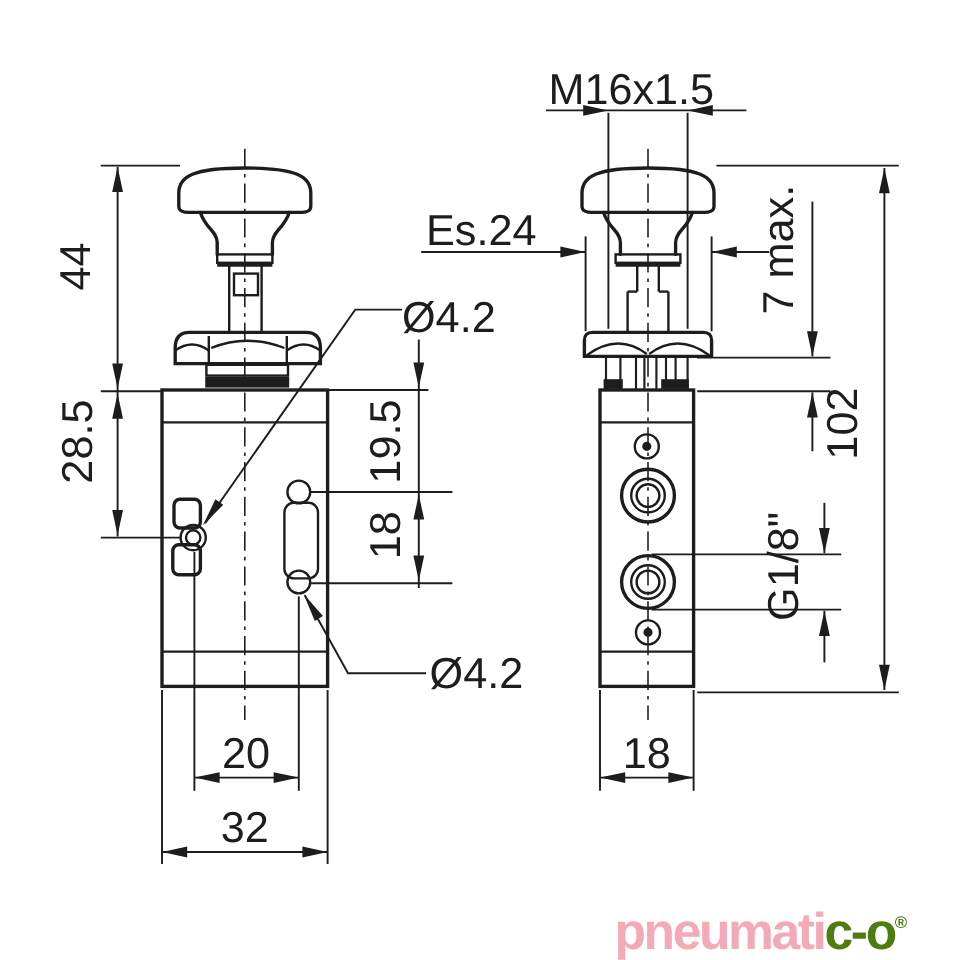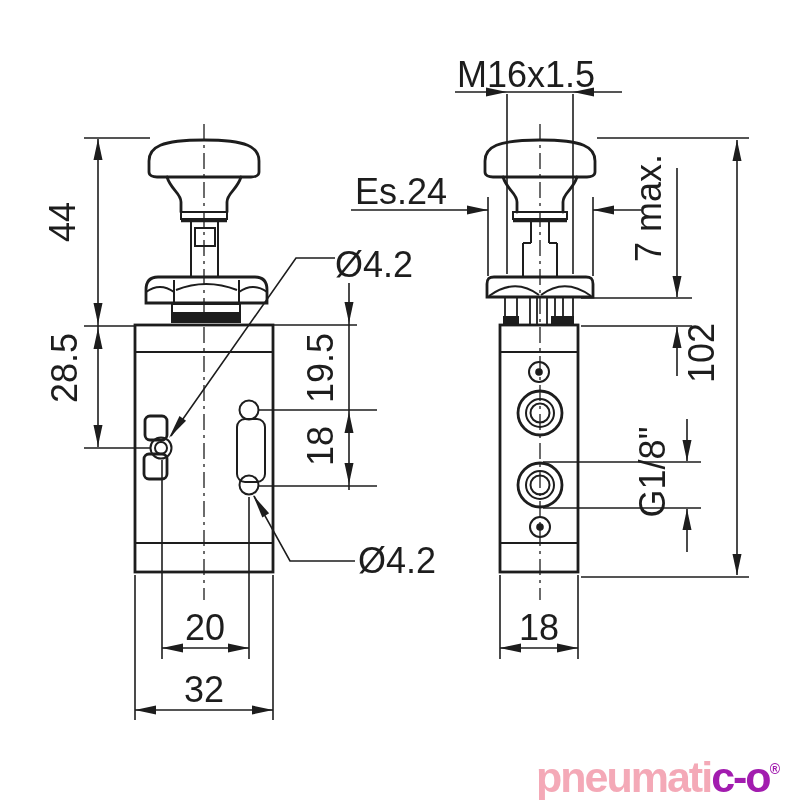--- a/index.html
+++ b/index.html
@@ -8,22 +8,22 @@
   svg text{font-family:"Liberation Sans",sans-serif;font-size:36px;fill:#1d1d1d;}
   .outline{stroke:#1d1d1d;fill:none;stroke-width:2.8;stroke-linecap:round;}
   .thin{stroke:#1d1d1d;fill:none;stroke-width:2;}
   .bold{stroke:#1d1d1d;fill:none;stroke-width:3.6;stroke-linecap:butt;}
   .dim{stroke:#1d1d1d;fill:none;stroke-width:1.6;}
   .arr{fill:#1d1d1d;stroke:none;}
   .cl{stroke:#1d1d1d;stroke-width:1.3;fill:none;stroke-dasharray:16 5 3 5;}
   .fillb{fill:#1d1d1d;stroke:none;}
   #logo{position:absolute;left:512px;top:753px;font-weight:bold;font-size:43px;
         letter-spacing:-2px;white-space:nowrap;}
-  #logo .pink{color:#f4a9b7;margin-left:24px;}
-  #logo .gray{color:#a21caf;}
+  #logo .pink{color:#f4a9b7;}
+  #logo .gray{color:#4d7c0f;}
   #logo sup{font-size:14px;letter-spacing:0;vertical-align:18px;}
 </style>
 </head>
 <body>
 
 <div id="stage">
 <svg width="800" height="800" viewBox="0 0 800 800">
 
   <g>
     <line class="cl" x1="204" y1="124" x2="204" y2="600"></line>

